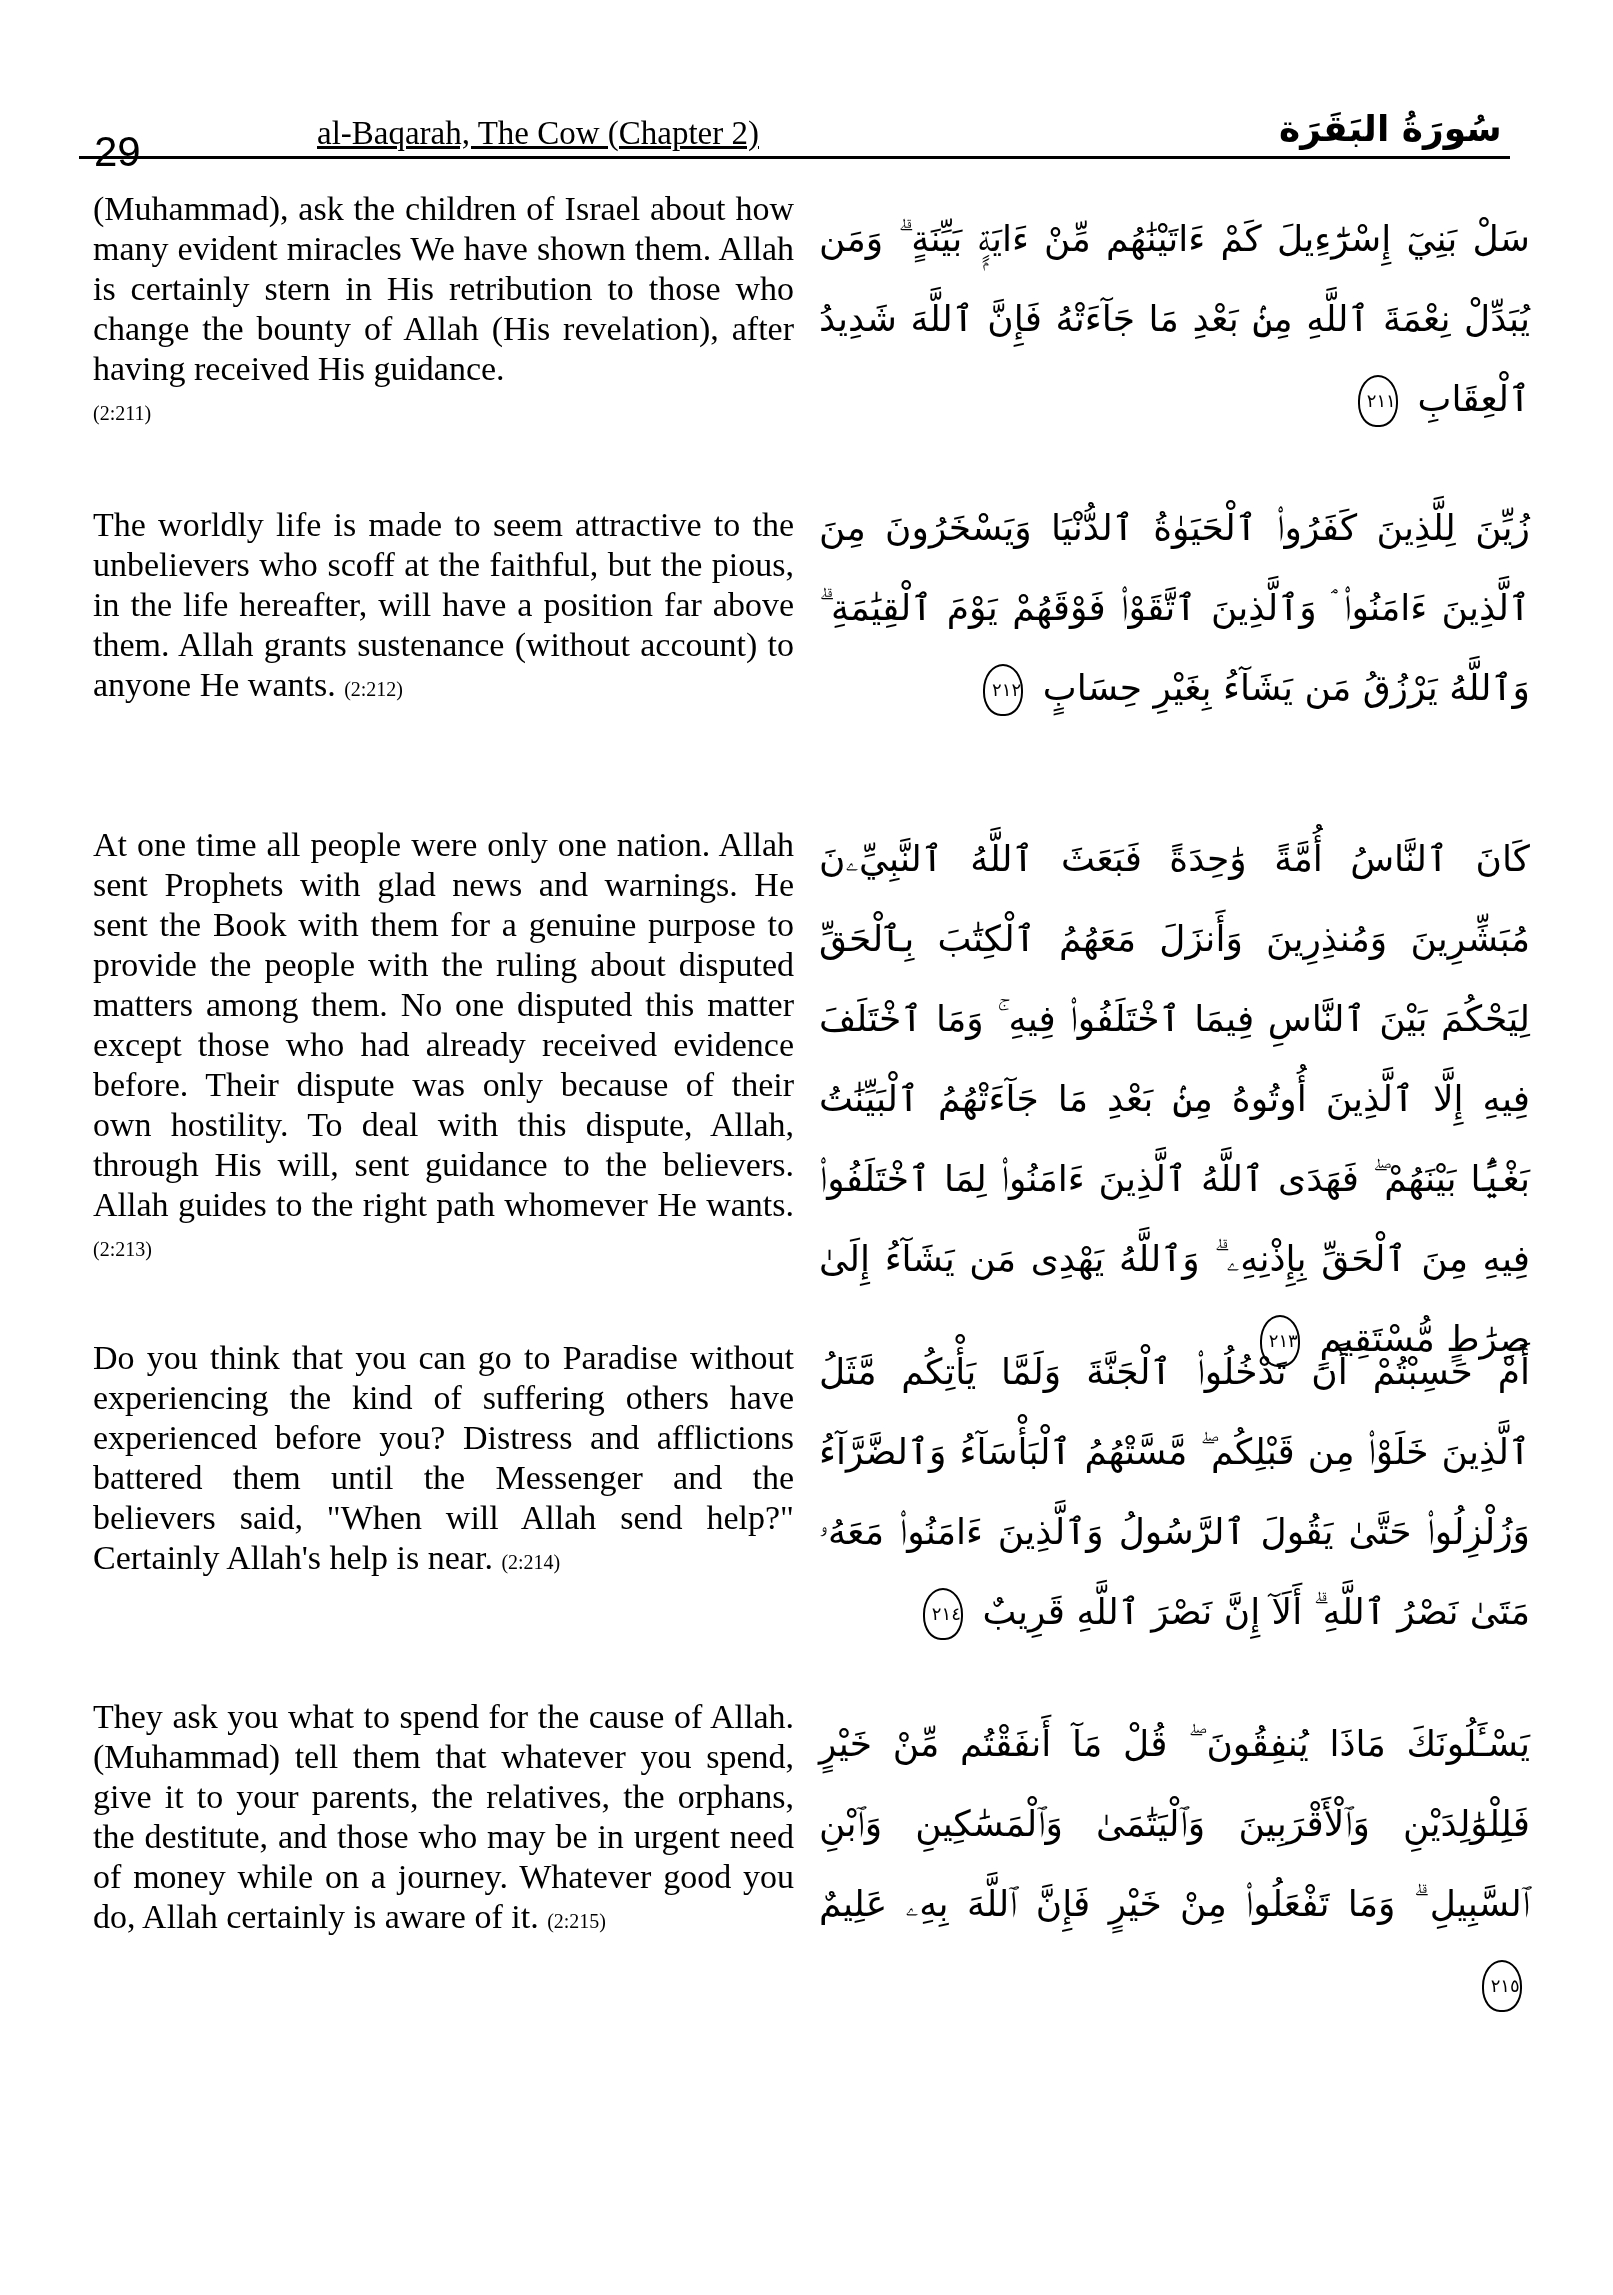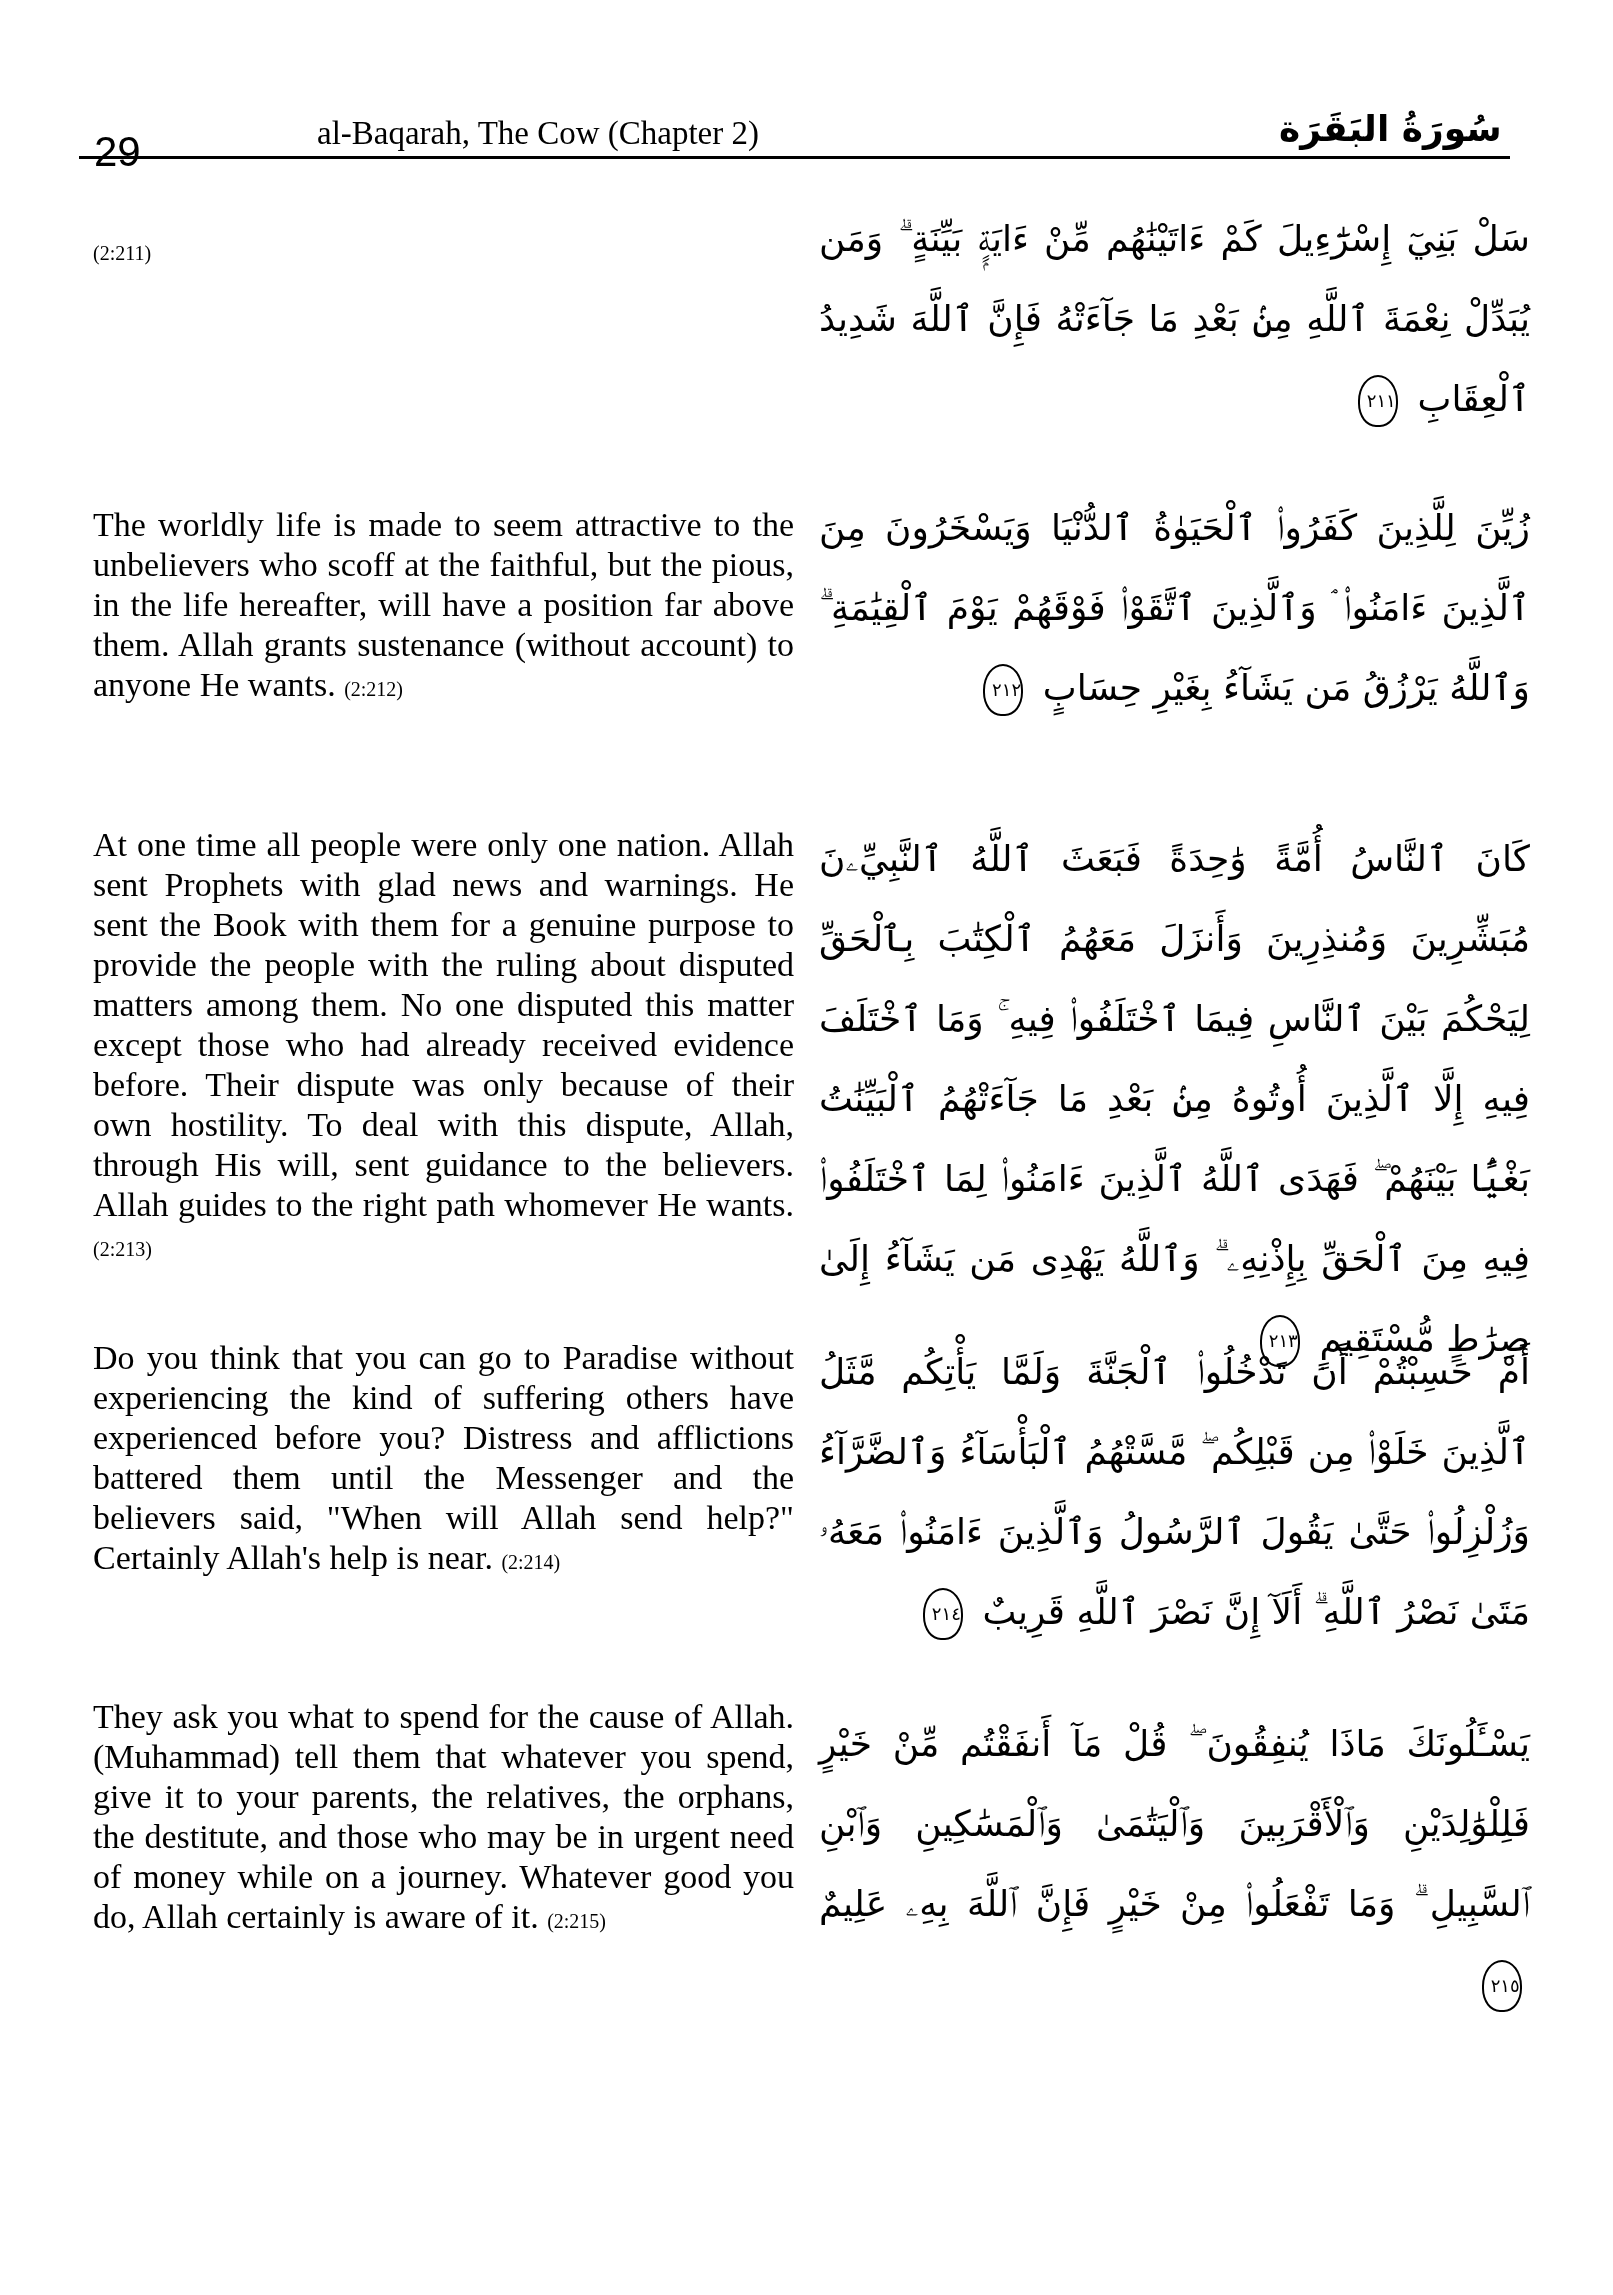--- a/index.html
+++ b/index.html
@@ -1,19 +1,19 @@
 <!DOCTYPE html>
 <html style="font-size:13.2px"><head>
 <meta charset="utf-8">
 <style>
   html, body { margin: 0; padding: 0; background: #ffffff; }
   body { width: 1613px; height: 2295px; position: relative; overflow: hidden; color: #000; }
   .header { position: absolute; left: 79px; top: 108px; width: 1431px; height: 50px; }
   .page-num { position: absolute; left: 15px; top: 20px; font-family: Liberation Sans, sans-serif; font-size: 42px; }
-  .running-title { position: absolute; left: 238px; top: 6.6px; font-family: "Liberation Serif", serif; font-size: 33px; }
+  .running-title { position: absolute; left: 238px; top: 6.6px; font-family: "Liberation Serif", serif; font-size: 33px; text-decoration: underline; }
   .surah-name { position: absolute; right: 8.3px; top: 0px; font-family: "DejaVu Sans", sans-serif; font-size: 36px; font-weight: bold; direction: rtl; margin-left: 44px; }
   .rule { position: absolute; left: 79px; top: 156px; width: 1431px; height: 2.5px; background: #000; }
   .verse { position: absolute; left: 93px; width: 701px; }
   .en { font-family: "Liberation Serif", serif; font-size: 34px; line-height: 40px; text-align: justify; text-align-last: left; }
   .ref { font-size: 20px; }
   .ar { position: absolute; right: 83px; width: 711px; direction: rtl; text-align: justify; text-align-last: right;
         font-family: "DejaVu Sans", sans-serif; font-size: 36px; line-height: 80px; }
   .ayah-mark { display: inline-block; width: 36px; height: 48px; border: 2.5px solid #000; border-radius: 50% 50% 45% 45%;
                font-size: 18px; line-height: 48px; text-align: center; vertical-align: middle; margin: 0 8.3px; font-family: "DejaVu Sans", sans-serif; }
 </style>
@@ -21,21 +21,21 @@
 <body>
 
 <div class="header">
   <span class="page-num">29</span>
   <span class="running-title">al-Baqarah, The Cow (Chapter 2)</span>
   <span class="surah-name">سُورَةُ البَقَرَة</span>
 </div>
 <div class="rule"></div>
 
 <div class="verse en" style="top:189px;">
-  <br>
+  <span>(Muhammad), ask the children of Israel about how many evident miracles We have shown them. Allah is certainly stern in His retribution to those who change the bounty of Allah (His revelation), after having received His guidance.</span><br>
   <span class="ref">(2:211)</span>
 </div>
 <div class="ar" style="top:199px;">
   <span>سَلْ بَنِيٓ إِسْرَٰٓءِيلَ كَمْ ءَاتَيْنَٰهُم مِّنْ ءَايَةٍۭ بَيِّنَةٍ ۗ وَمَن يُبَدِّلْ نِعْمَةَ ٱللَّهِ مِنۢ بَعْدِ مَا جَآءَتْهُ فَإِنَّ ٱللَّهَ شَدِيدُ ٱلْعِقَابِ</span>
   <span class="ayah-mark">٢١١</span>
 </div>
 
 <div class="verse en" style="top:505px;">
   <span>The worldly life is made to seem attractive to the unbelievers who scoff at the faithful, but the pious, in the life hereafter, will have a position far above them. Allah grants sustenance (without account) to anyone He wants.</span>
   <span class="ref">(2:212)</span>

